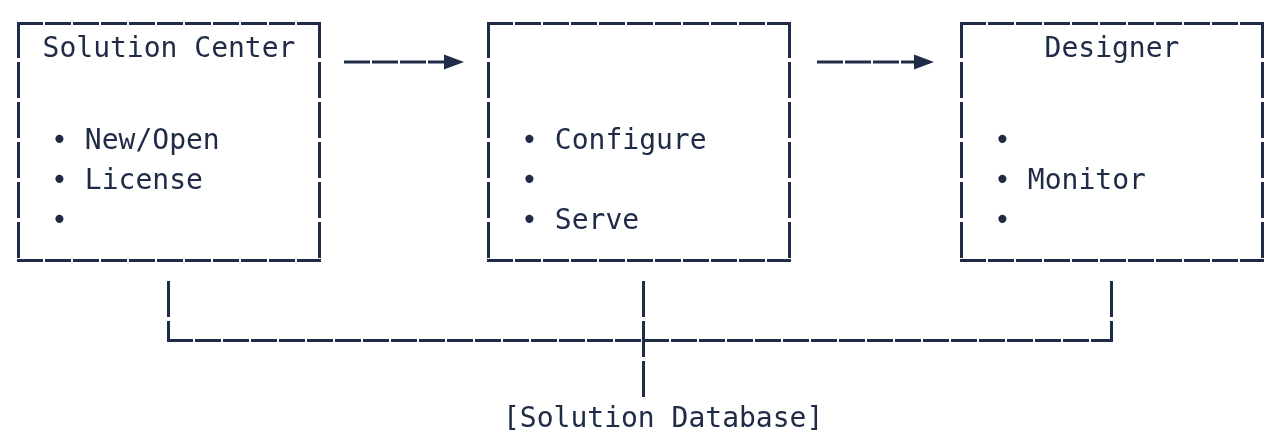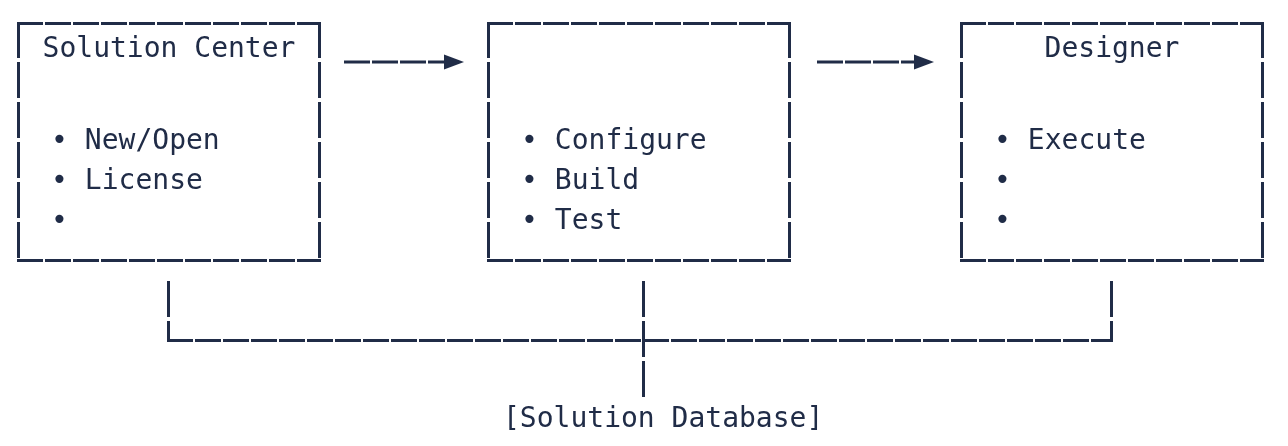--- a/index.html
+++ b/index.html
@@ -64,34 +64,34 @@
     </ul>
   </div>
 
   <div class="box" id="box-1">
     <div class="edge t"></div>
     <div class="edge b"></div>
     <div class="edge l"></div>
     <div class="edge r"></div>
     <ul class="box-list">
       <li><span>•</span><span>Configure</span></li>
-      <li><span>•</span><span>Build</span></li>
-      <li><span>•</span><span>Test</span></li>
+      <li><span>•</span></li>
+      <li><span>•</span><span>Serve</span></li>
     </ul>
   </div>
 
   <div class="box" id="box-2">
     <div class="edge t"></div>
     <div class="edge b"></div>
     <div class="edge l"></div>
     <div class="edge r"></div>
     <div class="box-title">Designer</div>
     <ul class="box-list">
-      <li><span>•</span><span>Execute</span></li>
       <li><span>•</span></li>
+      <li><span>•</span><span>Monitor</span></li>
       <li><span>•</span></li>
     </ul>
   </div>
 
   <svg class="overlay" width="1288" height="446" viewBox="0 0 1288 446">
     <line class="h" x1="344" y1="62" x2="444" y2="62"></line>
     <polygon points="444,54.5 464,62 444,69.5"></polygon>
 
     <line class="h" x1="817" y1="62" x2="914" y2="62"></line>
     <polygon points="914,54.5 934,62 914,69.5"></polygon>

